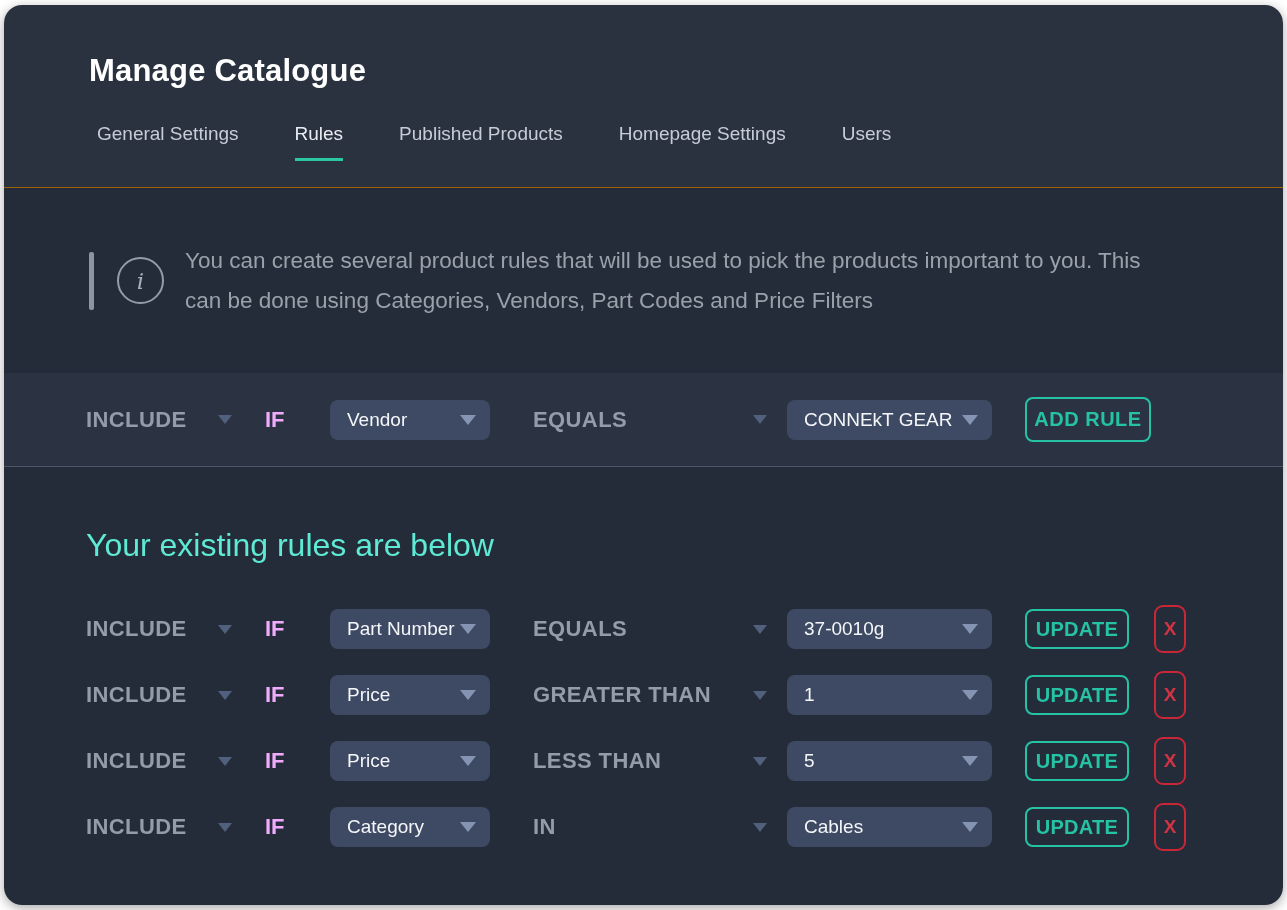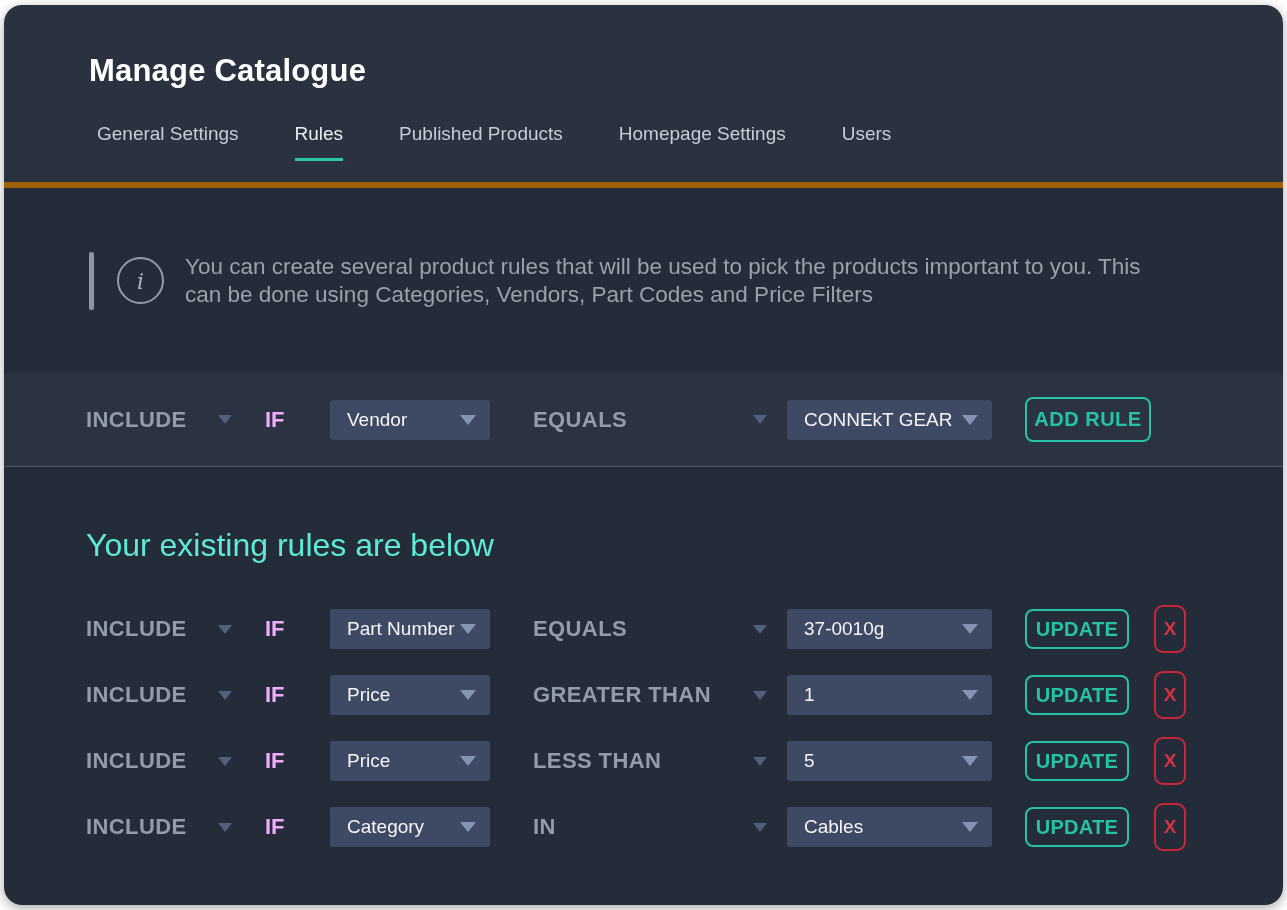--- a/index.html
+++ b/index.html
@@ -9,21 +9,21 @@
   .card {
     position: absolute; left: 4px; top: 5px; width: 1279px; height: 900px;
     border-radius: 18px; overflow: hidden;
     box-shadow: 0 3px 12px rgba(0,0,0,0.35);
     display: flex; flex-direction: column;
   }
 
   
   .header {
     height: 183px; background: #2a3240; flex: 0 0 auto;
-    border-bottom: 6px solid #a16207;
+    border-bottom: 1px solid #a16207;
     padding: 48px 0 0 85px;
   }
   .page-title {
     color: #ffffff; font-size: 31px; font-weight: 700; letter-spacing: 0.2px;
   }
   .tabs { display: flex; gap: 56px; margin-top: 34px; margin-left: 8px; }
   .tab {
     color: #c7cdd7; font-size: 19px; padding-bottom: 13px; cursor: pointer;
     border-bottom: 3px solid transparent; white-space: nowrap;
   }
@@ -35,21 +35,21 @@
     display: flex; align-items: center; padding-left: 85px;
   }
   .info-bar { width: 5px; height: 58px; background: #8d95a2; border-radius: 2px; flex: 0 0 auto; }
   .info-icon {
     width: 47px; height: 47px; border: 2px solid #949ca8; border-radius: 50%;
     color: #a8afba; font-family: "DejaVu Serif", serif; font-style: italic; font-size: 23px;
     display: flex; align-items: center; justify-content: center;
     margin-left: 23px; flex: 0 0 auto;
   }
   .info-text {
-    margin-left: 21px; color: #99a1ab; font-size: 22.5px; line-height: 28px; max-width: 975px;
+    margin-left: 21px; color: #99a1ab; font-size: 22.5px; line-height: 40px; max-width: 975px;
   }
 
   
   .rule-row { display: flex; align-items: center; padding-left: 82px; height: 66px; }
   .col-action { width: 179px; display: flex; align-items: center; gap: 31px; flex: 0 0 auto; }
   .action-label, .operator-label {
     color: #939ca9; font-size: 22px; font-weight: 700; letter-spacing: 0.4px; white-space: nowrap;
   }
   .if-label { width: 65px; color: #f0abfc; font-size: 22px; font-weight: 700; flex: 0 0 auto; }
   .col-operator {
@@ -59,21 +59,21 @@
   .tri {
     width: 0; height: 0;
     border-left: 8px solid transparent; border-right: 8px solid transparent;
     border-top: 10px solid #8494b2; flex: 0 0 auto;
   }
   .tri.dim {
     border-left-width: 7px; border-right-width: 7px; border-top-width: 9px;
     border-top-color: #51607c;
   }
   .select {
-    height: 40px; background: #3e4a63; border-radius: 3px;
+    height: 40px; background: #3e4a63; border-radius: 8px;
     display: flex; align-items: center; justify-content: space-between;
     padding: 0 14px 0 17px; cursor: pointer; flex: 0 0 auto;
   }
   .select .select-text { color: #f4f6f9; font-size: 19px; white-space: nowrap; }
   .select.field { width: 160px; margin-right: 43px; }
   .select.value { width: 205px; margin-right: 33px; align-items: center; }
 
   .btn {
     background: transparent; cursor: pointer;
     font-family: "Liberation Sans", sans-serif; font-weight: 700;

